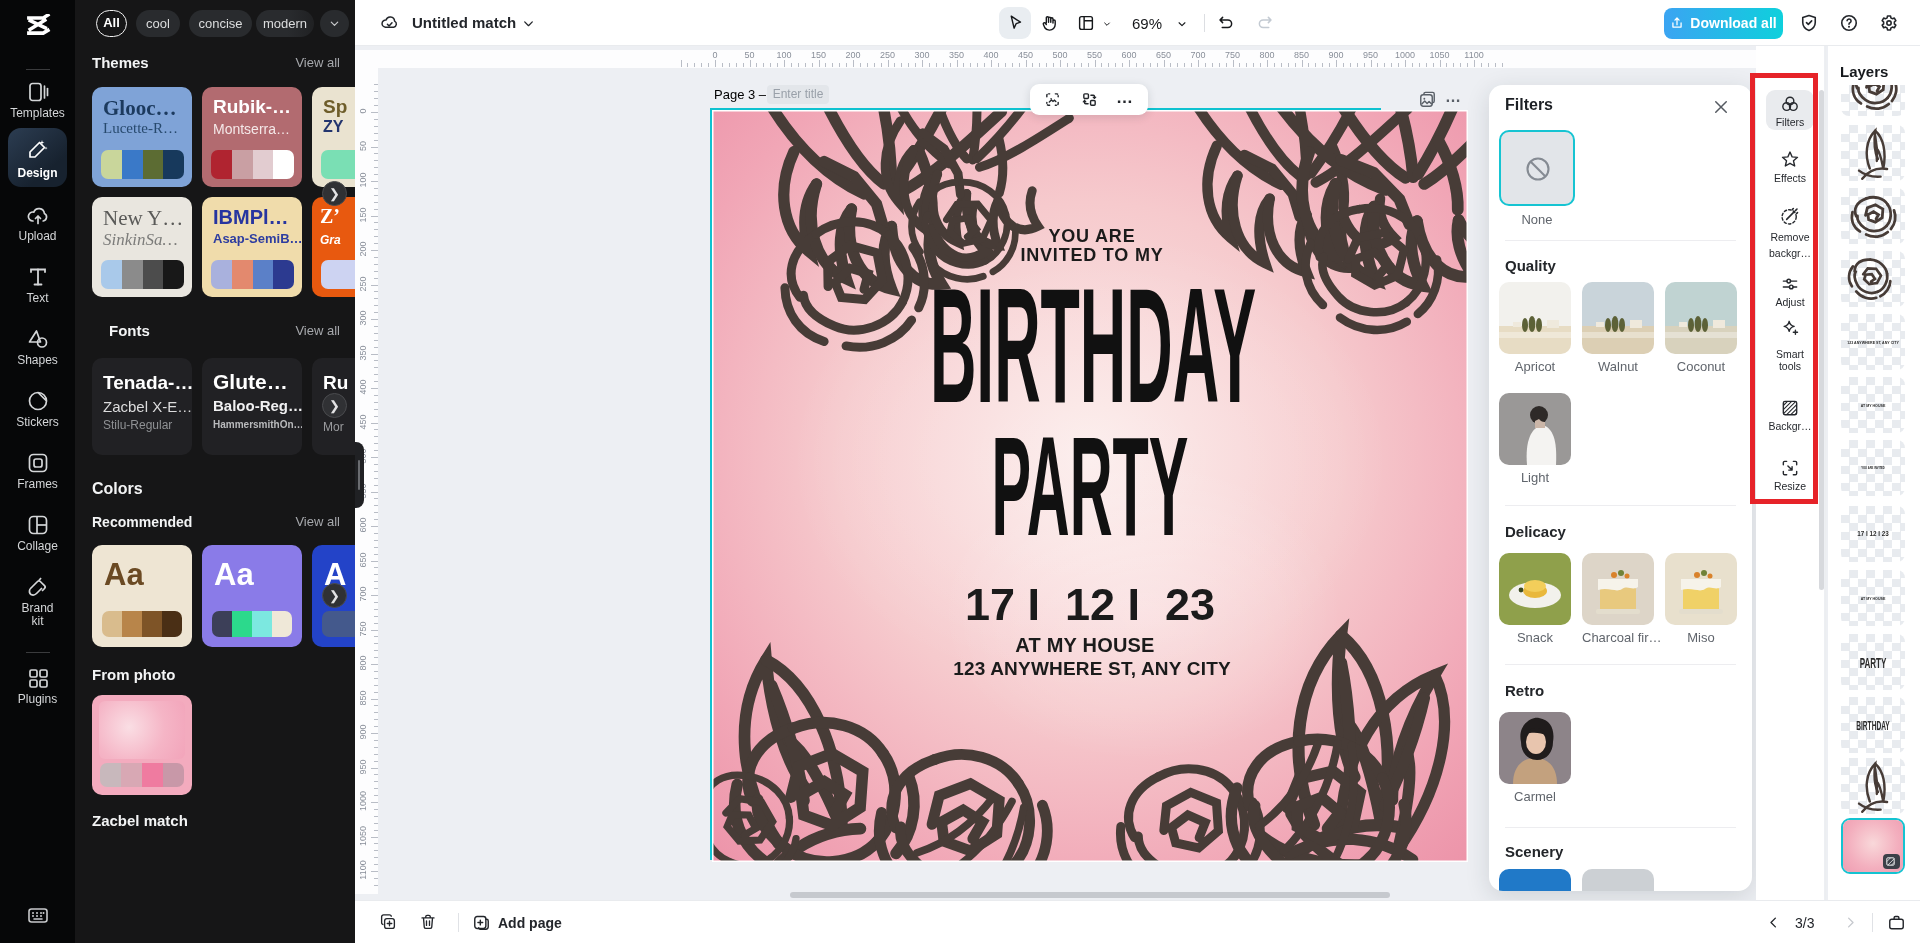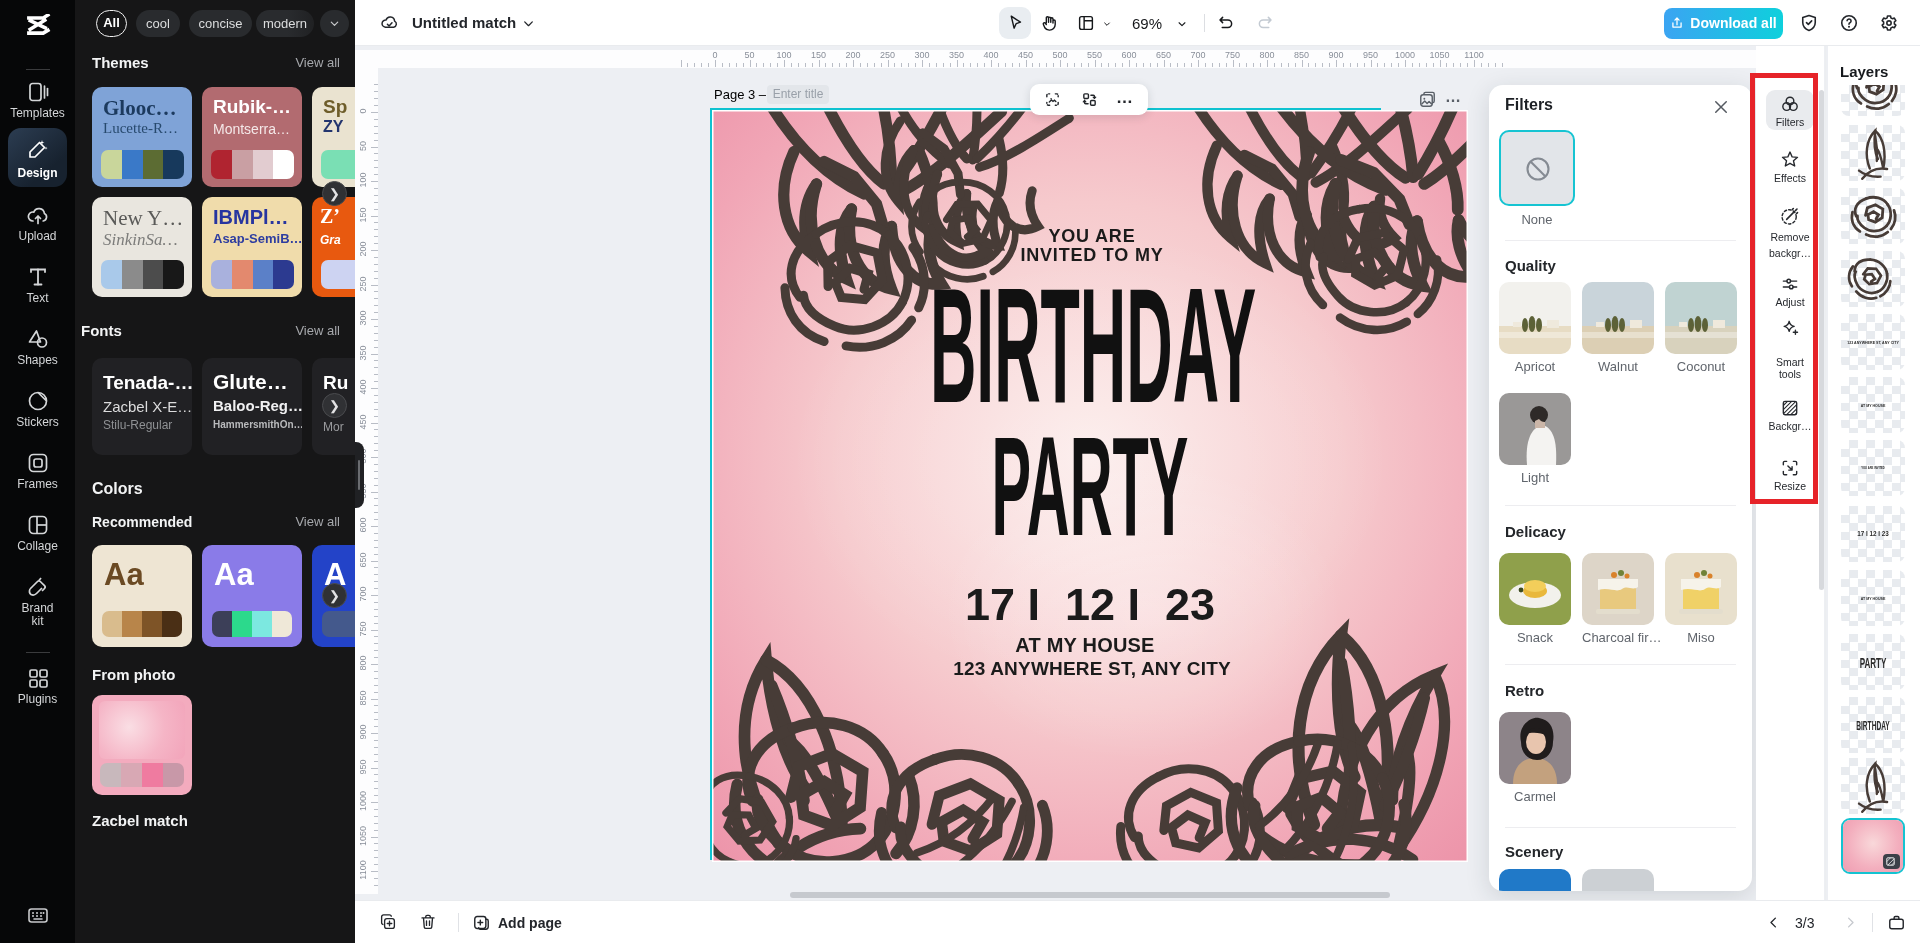--- a/index.html
+++ b/index.html
@@ -204,21 +204,21 @@
         </div>
       </div>
 <div class="tcard" style="left:237px;top:197px;background:#e8590f">
 <div style="position:absolute;left:8px;top:8px;font-weight:bold;font-size:20px;color:#fff;font-family:'Liberation Serif',serif">Z’</div>
 <div style="position:absolute;left:8px;top:36px;font-style:italic;font-weight:bold;font-size:12px;color:#fff">Gra</div>
 <div class="swrow" style="left:9px;top:63px;width:83px;height:29px">
           <div style="background:#cdd3f2"></div>
         </div>
       </div>
 <div class="circbtn" style="left:247px;top:181px">❯</div>
-<div class="sechead" style="left:6px;top:322px">Fonts</div>
+<div class="sechead" style="left:34px;top:322px">Fonts</div>
       <div class="viewall" style="top:323px">View all</div>
 <div class="fcard" style="left:17px;top:358px">
 <div style="position:absolute;left:11px;top:14px;font-weight:bold;font-size:19px;color:#fff">Tenada-…</div>
 <div style="position:absolute;left:11px;top:40px;font-size:15px;color:#dcdcdd">Zacbel X-E…</div>
 <div style="position:absolute;left:11px;top:60px;font-size:12px;color:#8f9194">Stilu-Regular</div>
       </div>
 <div class="fcard" style="left:127px;top:358px">
 <div style="position:absolute;left:11px;top:12px;font-weight:bold;font-size:21px;color:#fff">Glute…</div>
 <div style="position:absolute;left:11px;top:39px;font-weight:bold;font-size:15px;color:#f0f0f1">Baloo-Reg…</div>
 <div style="position:absolute;left:11px;top:61px;font-weight:bold;font-size:10px;color:#b9babc">HammersmithOn…</div>
@@ -885,21 +885,21 @@
           <circle cx="10.5" cy="8.5" r="2.2"></circle>
           <circle cx="13.5" cy="15.5" r="2.2"></circle>
         </svg>
         <div style="margin-top:2px;line-height:12px">Adjust</div>
       </div>
 <div class="tool" style="top:272px">
         <svg width="20" height="20" viewBox="0 0 24 24" fill="none" stroke="#26292e" stroke-width="1.7" stroke-linejoin="round">
           <path d="M11 4 c.8 3.6 2.4 5.2 6 6 c-3.6.8-5.2 2.4-6 6 c-.8-3.6-2.4-5.2-6-6 c3.6-.8 5.2-2.4 6-6 z"></path>
           <path d="M18.5 14.5 v5 M16 17 h5" stroke-linecap="round"></path>
         </svg>
-        <div style="margin-top:18px;line-height:12px">Smart<br>tools</div>
+        <div style="margin-top:10px;line-height:12px">Smart<br>tools</div>
       </div>
 <div class="tool" style="top:352px">
         <svg width="20" height="20" viewBox="0 0 24 24" fill="none" stroke="#26292e" stroke-width="1.7">
           <rect x="4" y="4" width="16" height="16" rx="2"></rect>
           <path d="M4 9 L9 4 M4 14 L14 4 M4 19 L19 4 M8 20 L20 8 M13 20 L20 13 M18 20 L20 18" stroke-width="1.3"></path>
         </svg>
         <div style="margin-top:2px;line-height:12px">Backgr…</div>
       </div>
 <div class="tool" style="top:412px">
         <svg width="20" height="20" viewBox="0 0 24 24" fill="none" stroke="#26292e" stroke-width="1.7" stroke-linecap="round" stroke-linejoin="round">

